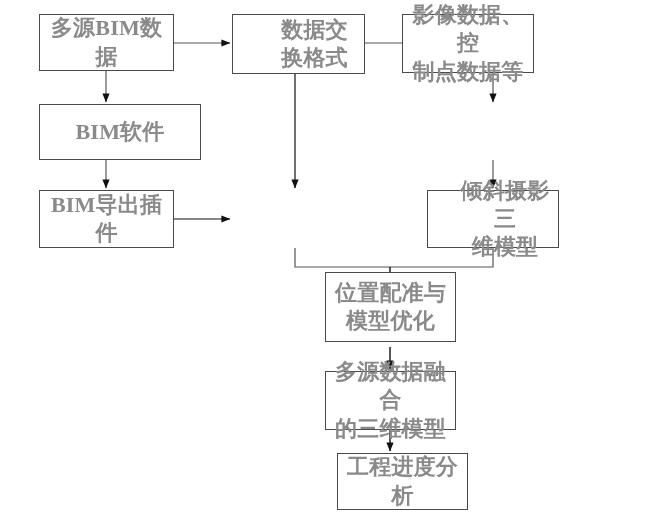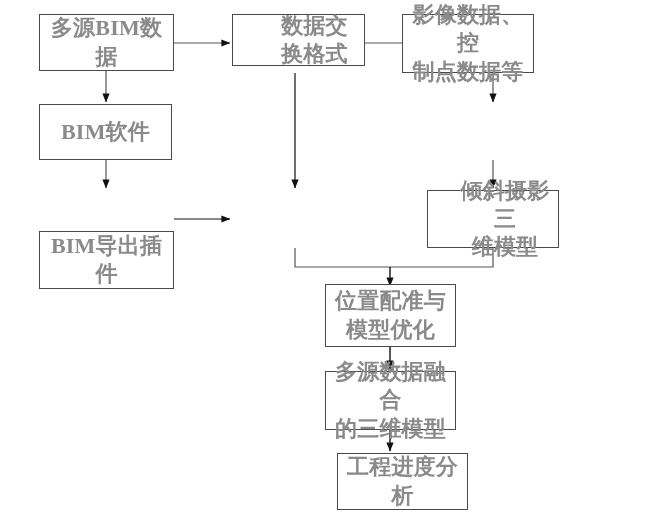--- a/index.html
+++ b/index.html
@@ -72,36 +72,36 @@
     <path d="M295,248 L295,267 L493,267 L493,248" fill="none" stroke="#555555" stroke-width="1.2"></path>
     <line x1="390" y1="267" x2="390" y2="286" stroke="#111111" stroke-width="1.4" marker-end="url(#ah)"></line>
 
     <line x1="390" y1="347" x2="390" y2="369" stroke="#111111" stroke-width="1.4" marker-end="url(#ah)"></line>
 
     <line x1="390" y1="430" x2="390" y2="451" stroke="#111111" stroke-width="1.4" marker-end="url(#ah)"></line>
   </svg>
 
   <div class="node" style="left:39px; top:14px; width:135px; height:57px;">多源BIM数据</div>
 
-  <div class="node" style="left:232px; top:14px; width:133px; height:52px;padding-left:32px;">数据交
+  <div class="node" style="left:232px; top:14px; width:133px; height:60px;padding-left:32px;">数据交
 换格式</div>
 
   <div class="node" style="left:402px; top:14px; width:132px; height:59px;">影像数据、控
 制点数据等</div>
 
-  <div class="node" style="left:39px; top:104px; width:133px; height:56px;">BIM软件</div>
+  <div class="node" style="left:39px; top:104px; width:162px; height:56px;">BIM软件</div>
 
 
-  <div class="node" style="left:39px; top:190px; width:135px; height:58px;margin-top:41px;">BIM导出插件</div>
+  <div class="node" style="left:39px; top:190px; width:135px; height:58px;">BIM导出插件</div>
 
 
   <div class="node" style="left:427px; top:190px; width:132px; height:58px;padding-left:24px;">倾斜摄影三
 维模型</div>
 
-  <div class="node" style="left:325px; top:284px; width:131px; height:63px;">位置配准与
+  <div class="node" style="left:325px; top:272px; width:131px; height:70px;">位置配准与
 模型优化</div>
 
   <div class="node" style="left:325px; top:371px; width:131px; height:59px;">多源数据融合
 的三维模型</div>
 
   <div class="node" style="left:325px; top:453px; width:131px; height:57px;margin-left:12px;">工程进度分析</div>
 
 </div>
 
 </body></html>

